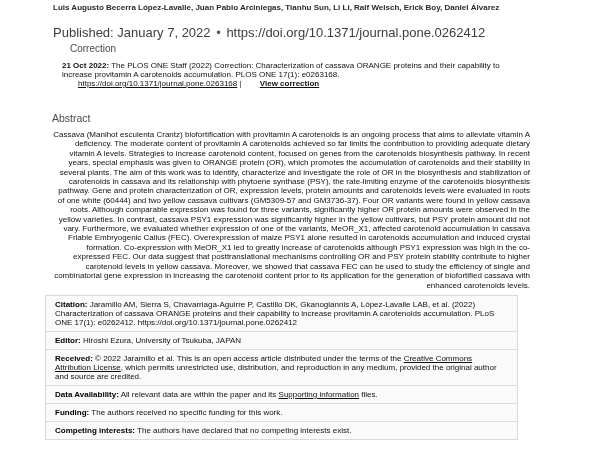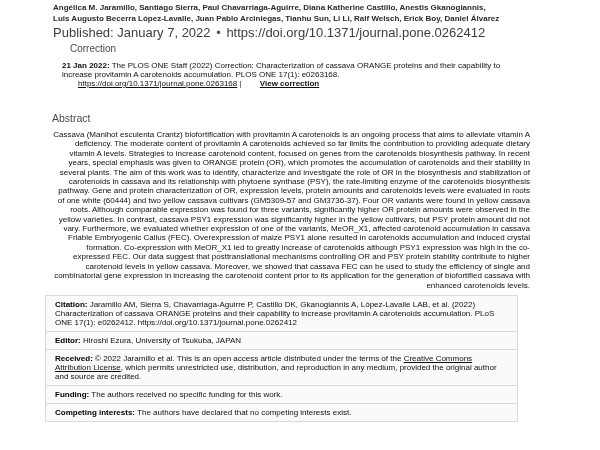--- a/index.html
+++ b/index.html
@@ -50,34 +50,33 @@
   }
   .meta-row b { color:#000; }
   .meta-row a { color:#101010; }
   .ul { text-decoration:underline; }
   .plain-link { text-decoration:none; }
 </style>
 </head>
 <body>
 
 <div class="authors">
-  <div>Angélica M. Jaramillo, Santiago Sierra, Paul Chavarriaga-Aguirre, Diana Katherine Castillo, Anestis Gkanogiannis,</div>
   <div>Luis Augusto Becerra López-Lavalle, Juan Pablo Arciniegas, Tianhu Sun, Li Li, Ralf Welsch, Erick Boy, Daniel Álvarez</div>
 </div>
 
 <div class="publine">
   <span>Published: January 7, 2022</span>
   <span class="bullet">•</span>
   <a href="#" class="plain-link">https://doi.org/10.1371/journal.pone.0262412</a>
 </div>
 
 <h2 class="section-h corr-h">Correction</h2>
 
 <p class="corr-block">
-  <b>21 Jan 2022:</b>
+  <b>21 Oct 2022:</b>
   <span>The PLOS ONE Staff (2022) Correction: Characterization of cassava ORANGE proteins and their capability to increase provitamin A carotenoids accumulation. PLOS ONE 17(1): e0263168.</span>
   <a href="#" class="corr-doi">https://doi.org/10.1371/journal.pone.0263168</a>
   <span class="pipe">|</span>
   <a href="#" class="view-corr">View correction</a>
 </p>
 
 <h2 class="section-h abs-h">Abstract</h2>
 
 <p class="abstract">Cassava (Manihot esculenta Crantz) biofortification with provitamin A carotenoids is an ongoing process that aims to alleviate vitamin A deficiency. The moderate content of provitamin A carotenoids achieved so far limits the contribution to providing adequate dietary vitamin A levels. Strategies to increase carotenoid content, focused on genes from the carotenoids biosynthesis pathway. In recent years, special emphasis was given to ORANGE protein (OR), which promotes the accumulation of carotenoids and their stability in several plants. The aim of this work was to identify, characterize and investigate the role of OR in the biosynthesis and stabilization of carotenoids in cassava and its relationship with phytoene synthase (PSY), the rate-limiting enzyme of the carotenoids biosynthesis pathway. Gene and protein characterization of OR, expression levels, protein amounts and carotenoids levels were evaluated in roots of one white (60444) and two yellow cassava cultivars (GM5309-57 and GM3736-37). Four OR variants were found in yellow cassava roots. Although comparable expression was found for three variants, significantly higher OR protein amounts were observed in the yellow varieties. In contrast, cassava PSY1 expression was significantly higher in the yellow cultivars, but PSY protein amount did not vary. Furthermore, we evaluated whether expression of one of the variants, MeOR_X1, affected carotenoid accumulation in cassava Friable Embryogenic Callus (FEC). Overexpression of maize PSY1 alone resulted in carotenoids accumulation and induced crystal formation. Co-expression with MeOR_X1 led to greatly increase of carotenoids although PSY1 expression was high in the co-expressed FEC. Our data suggest that posttranslational mechanisms controlling OR and PSY protein stability contribute to higher carotenoid levels in yellow cassava. Moreover, we showed that cassava FEC can be used to study the efficiency of single and combinatorial gene expression in increasing the carotenoid content prior to its application for the generation of biofortified cassava with enhanced carotenoids levels.</p>
 
@@ -94,20 +93,26 @@
     <span>Hiroshi Ezura, University of Tsukuba, JAPAN</span>
   </div>
 
 
   <div class="meta-row">
     <b>Received:</b>
     <span>© 2022 Jaramillo et al. This is an open access article distributed under the terms of the</span>
     <a href="#" class="ul">Creative Commons Attribution License</a><span>, which permits unrestricted use, distribution, and reproduction in any medium, provided the original author and source are credited.</span>
   </div>
 
+  <div class="meta-row">
+    <b>Data Availability:</b>
+    <span>All relevant data are within the paper and its</span>
+    <a href="#" class="ul">Supporting information</a>
+    <span>files.</span>
+  </div>
 
   <div class="meta-row">
     <b>Funding:</b>
     <span>The authors received no specific funding for this work.</span>
   </div>
 
   <div class="meta-row">
     <b>Competing interests:</b>
     <span>The authors have declared that no competing interests exist.</span>
   </div>

